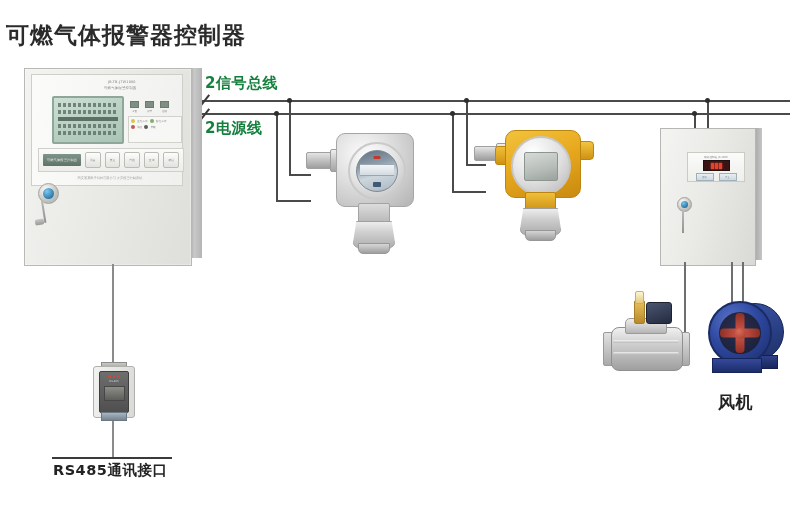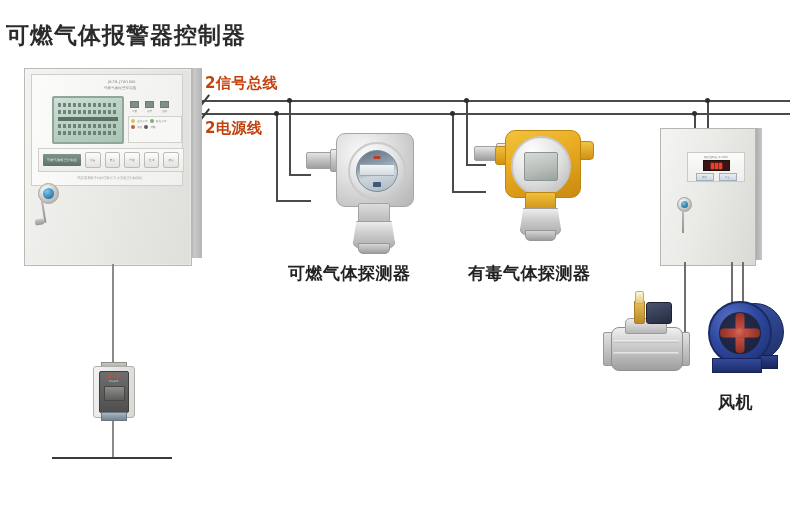--- a/index.html
+++ b/index.html
@@ -31,21 +31,21 @@
   .lbl {
     font-size: 17px;
     font-weight: bold;
     color: #232323;
     white-space: nowrap;
     letter-spacing: 0.5px;
   }
   .buslbl {
     font-size: 15px;
     font-weight: bold;
-    color: #c2410c;
+    color: #15803d;
     white-space: nowrap;
     letter-spacing: 0.5px;
   }
   .rs-lbl {
     font-size: 14.5px;
     font-weight: bold;
     color: #232323;
     white-space: nowrap;
     letter-spacing: 0.5px;
   }
@@ -649,34 +649,32 @@
   <div class="abs det1-face">
     <div class="det1-glass">
       <div class="dot"></div>
       <div class="band"></div>
       <div class="logo"></div>
     </div>
   </div>
   <div class="abs det1-neck"></div>
   <div class="abs det1-cone"></div>
   <div class="abs det1-cap"></div>
-  <div class="abs lbl" style="left:288px; top:262px;">可燃气体探测器</div>
 
   <div class="abs det2-conduit"></div>
   <div class="abs det2-nut"></div>
   <div class="abs det2-ear-l"></div>
   <div class="abs det2-ear-r"></div>
   <div class="abs det2-body"></div>
   <div class="abs det2-face">
     <div class="det2-lcd"></div>
   </div>
   <div class="abs det2-neck"></div>
   <div class="abs det2-cone"></div>
   <div class="abs det2-cap"></div>
-  <div class="abs lbl" style="left:468px; top:262px;">有毒气体探测器</div>
 
   <div class="abs cab-r-shadow"></div>
   <div class="abs cab-r"></div>
   <div class="abs cab-r-panel">
     <div class="cab-r-brand">联动控制箱 JK-1000</div>
     <div class="seg">
       <span></span>
         <span></span>
         <span></span>
     </div>
@@ -729,14 +727,15 @@
       <span class="rs-led"></span>
       <span class="rs-led"></span>
       <span class="rs-led"></span>
     </div>
     <div class="rs-txt">RS-485</div>
     <div class="rs-chip"></div>
   </div>
   <div class="abs rs-term-bot"></div>
 
   <div class="abs rs-underline" style="left:52px; top:457px; width:120px;"></div>
+  <div class="abs rs-lbl" style="left:53px; top:461px;">RS485通讯接口</div>
 
 </div>
 
 </body></html>

